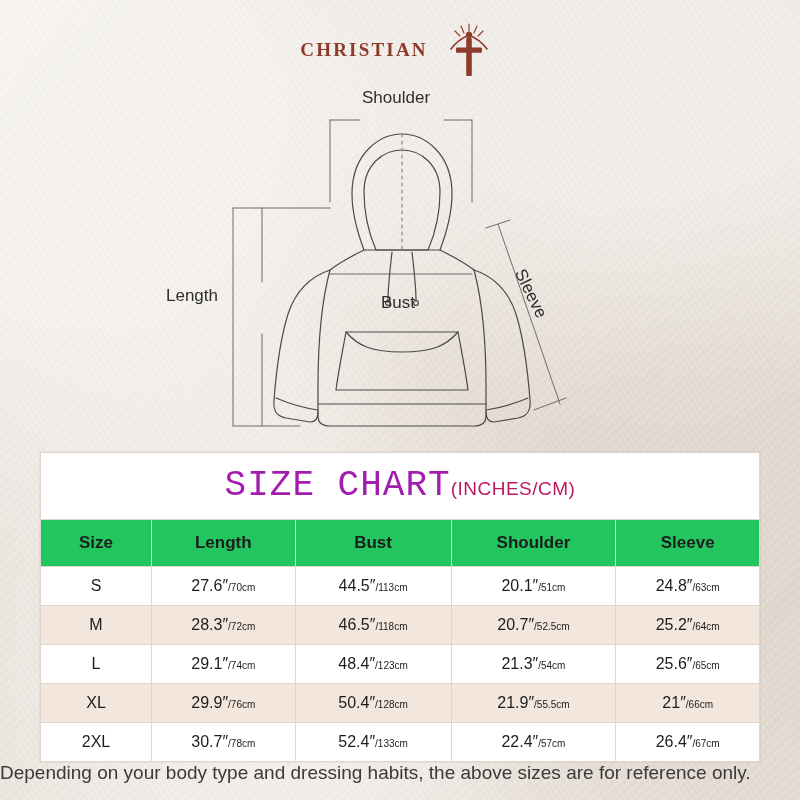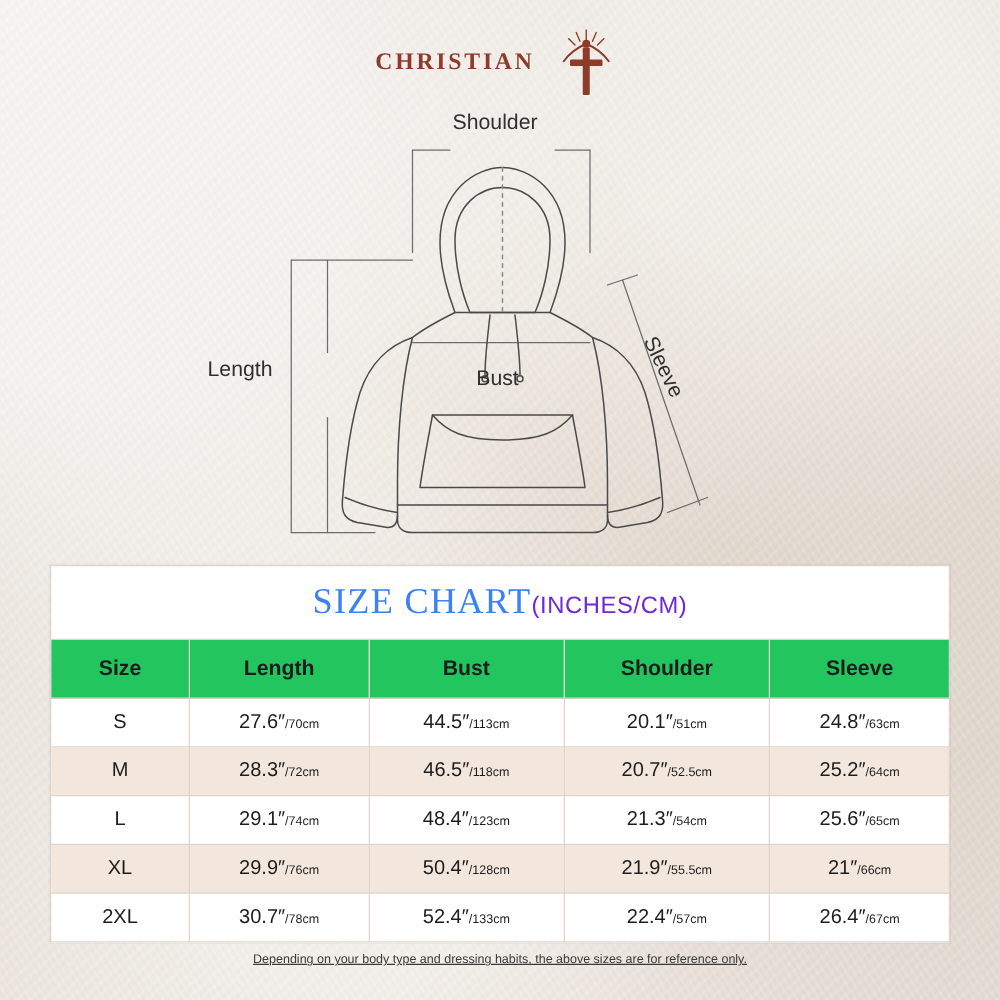--- a/index.html
+++ b/index.html
@@ -67,27 +67,27 @@
     border-collapse:collapse;
     background:#fff;
     box-shadow:0 0 0 1px rgba(0,0,0,0.04);
   }
   .chart .title-row td{
     background:#e8d4c6;
     text-align:center;
     padding:12px 0 13px;
   }
   .title-main{
-    font-family:Liberation Serif, serif;
-    color:#3b82f6;
-    font-size:29px;
+    font-family:Liberation Mono, monospace;
+    color:#a21caf;
+    font-size:36px;
     letter-spacing:1px;
   }
   .title-sub{
-    color:#6d28d9;
+    color:#be185d;
     font-size:19px;
     letter-spacing:.5px;
   }
   .chart th{
     font-size:17px;
     font-weight:700;
     color:#1d1d1d;
     padding:13px 0;
     text-align:center;
     border:1px solid #dfd5cc;
@@ -100,24 +100,23 @@
     text-align:center;
     border:1px solid #dfd5cc;
   }
   .chart tbody tr:nth-child(even) td{background:#f3e6dc;}
   .chart tbody tr:nth-child(odd) td{background:#ffffff;}
   .chart th.size-col, .chart td.size-col{width:110px;}
   .cm{font-size:10px;}
   .inch{font-size:16px;text-align:right;}
   .note{
     position:absolute;left:0;right:0;top:762px;
-    text-align:center;
-    font-size:10px;
+    text-align:left;
+    font-size:19px;
     color:#3a3a3a;
-    text-decoration:underline;
   }
 </style>
 </head>
 <body>
 
 <div class="bg-texture"></div>
 
 <div class="wrap">
 
   <div class="brand">

